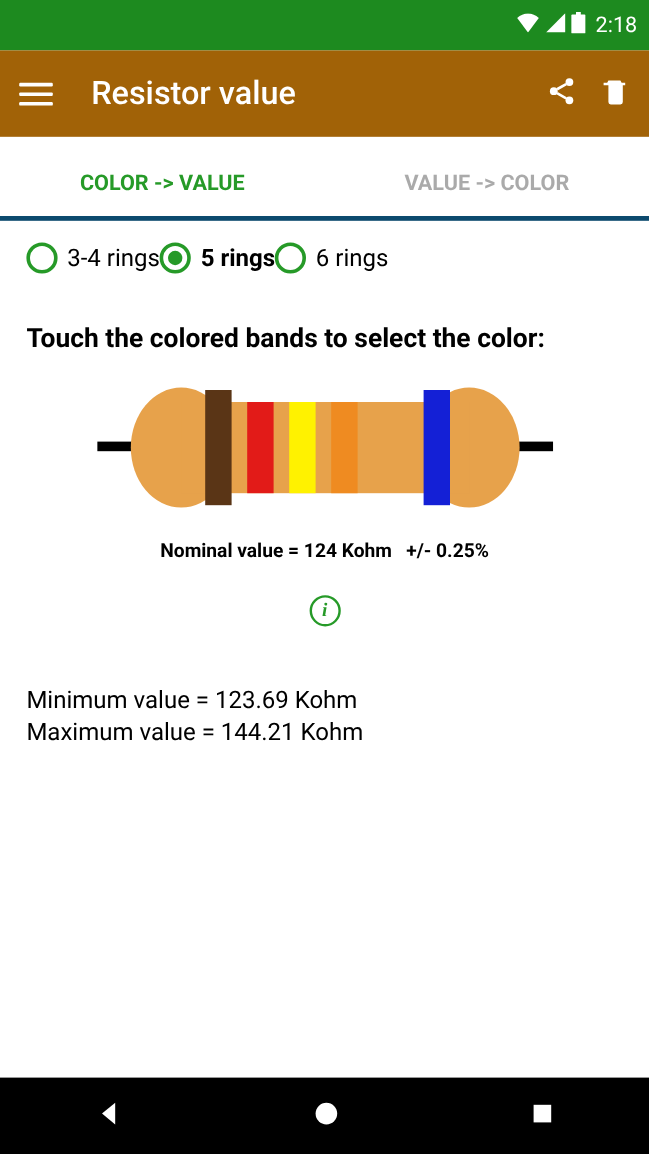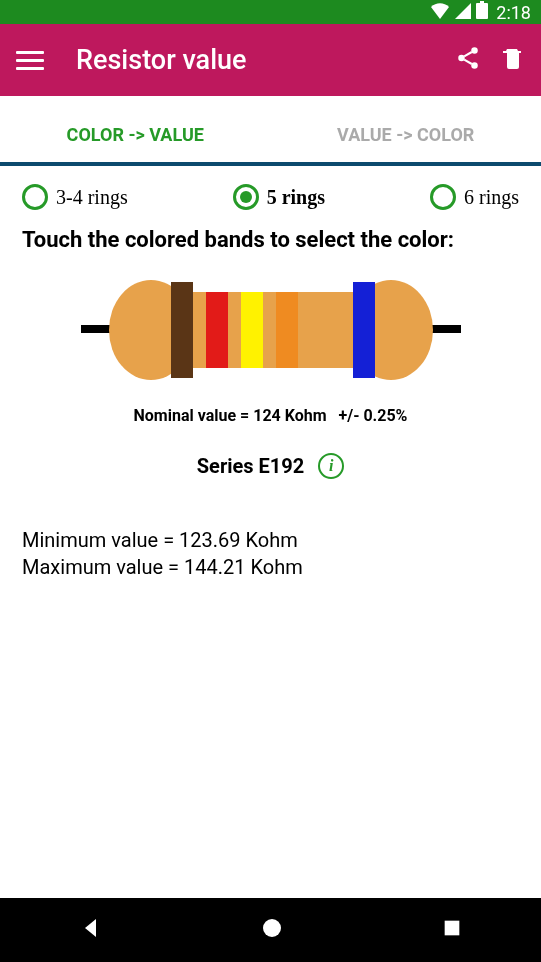--- a/index.html
+++ b/index.html
@@ -5,31 +5,31 @@
   * { box-sizing: border-box; margin: 0; padding: 0; }
   body {
     font-family: Roboto, Arial, sans-serif;
     width: 541px; height: 962px;
     background: #fff;
     position: relative;
     overflow: hidden;
   }
   .status-bar {
     background: #1d8a1f;
-    height: 24px;
+    height: 42px;
     color: #fff;
     display: flex;
     justify-content: flex-end;
     align-items: center;
     padding: 0 10px;
     gap: 4px;
     font-size: 18px;
   }
   .app-bar {
-    background: #be185d;
+    background: #a16207;
     height: 72px;
     display: flex;
     align-items: center;
     padding: 16px 16px;
     color: #fff;
   }
   .hamburger {
     width: 28px; height: 28px;
     display: flex; flex-direction: column; justify-content: center; gap: 5px;
     cursor: pointer;
@@ -57,21 +57,21 @@
   .tab.active { color: #269a28; }
   .tab-indicator {
     position: absolute;
     left: 10px; bottom: -1px;
     width: 260px; height: 8px;
     background: #269a28;
     border-radius: 6px 6px 0 0;
   }
   .content { padding: 18px 22px; }
   .section-title { font-size: 22px; font-weight: 700; margin-bottom: 18px; }
-  .ring-options { display: flex; justify-content: space-between; align-items: center; margin-bottom: 17px; font-family: Liberation Serif, serif; }
+  .ring-options { display: flex; justify-content: flex-start; align-items: center; margin-bottom: 42px; }
   .radio-opt { display: flex; align-items: center; gap: 8px; font-size: 20px; cursor: pointer; }
   .radio-opt.selected { font-weight: 700; }
   .radio-circle {
     width: 26px; height: 26px; border: 3px solid #269a28; border-radius: 50%;
     display: flex; align-items: center; justify-content: center;
   }
   .radio-dot { width: 12px; height: 12px; background: #269a28; border-radius: 50%; }
   .resistor-wrap { display: flex; justify-content: center; margin: 8px 0 16px; }
   .nominal { text-align: center; font-size: 16px; font-weight: 700; margin-top: 4px; }
   .series-row { display: flex; justify-content: center; align-items: center; gap: 14px; margin-top: 28px; font-size: 20px; font-weight: 700; }
@@ -178,21 +178,20 @@
       <rect x="195" y="22" width="22" height="76" fill="#ef8b21"></rect>
       <rect x="272" y="12" width="22" height="96" fill="#1420d6"></rect>
     </svg>
   </div>
 
   <div class="nominal">
     <span>Nominal value = </span><span>124 Kohm</span>&nbsp;&nbsp;&nbsp;<span>+/- 0.25%</span>
   </div>
 
   <div class="series-row">
-    <span>Series E192</span>
     <div class="info-icon">i</div>
   </div>
 
   <div class="minmax">
     <div><span>Minimum value = </span><span>123.69 Kohm</span></div>
     <div><span>Maximum value = </span><span>144.21 Kohm</span></div>
   </div>
 </div>
 
 <div class="nav-bar">

